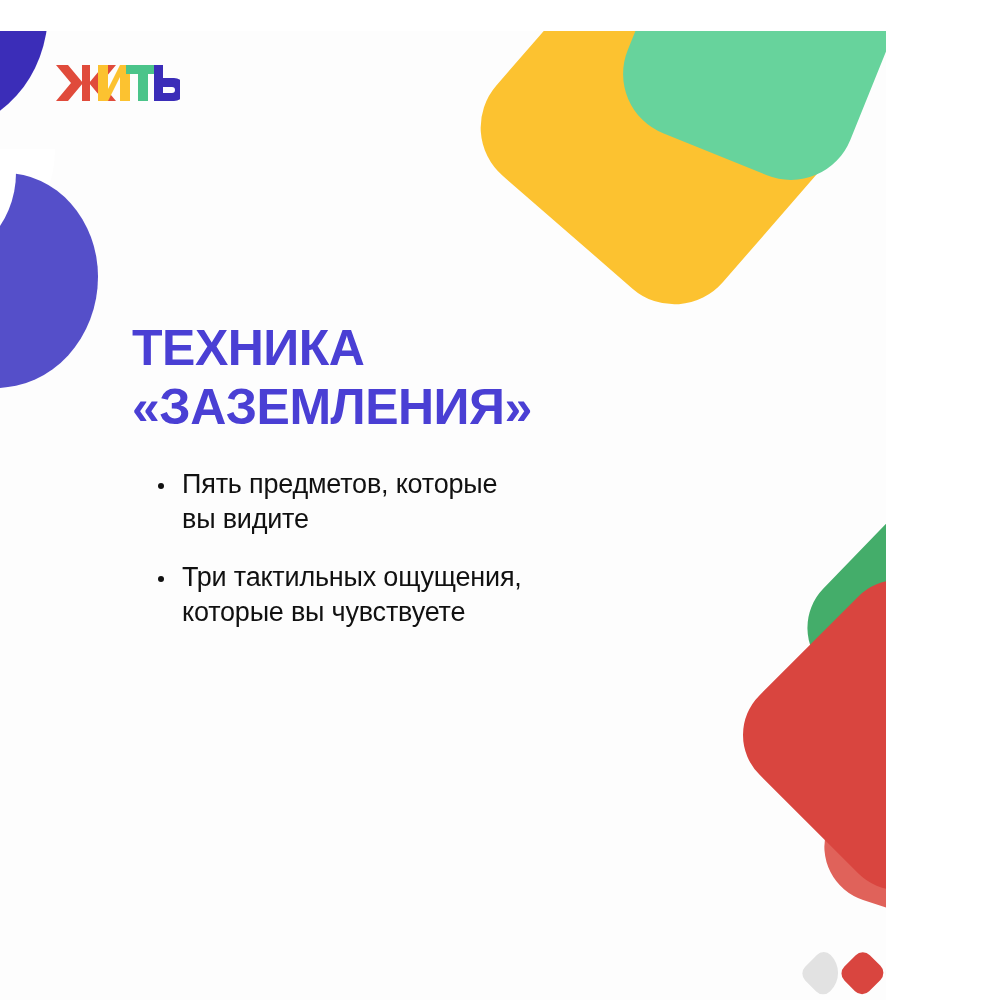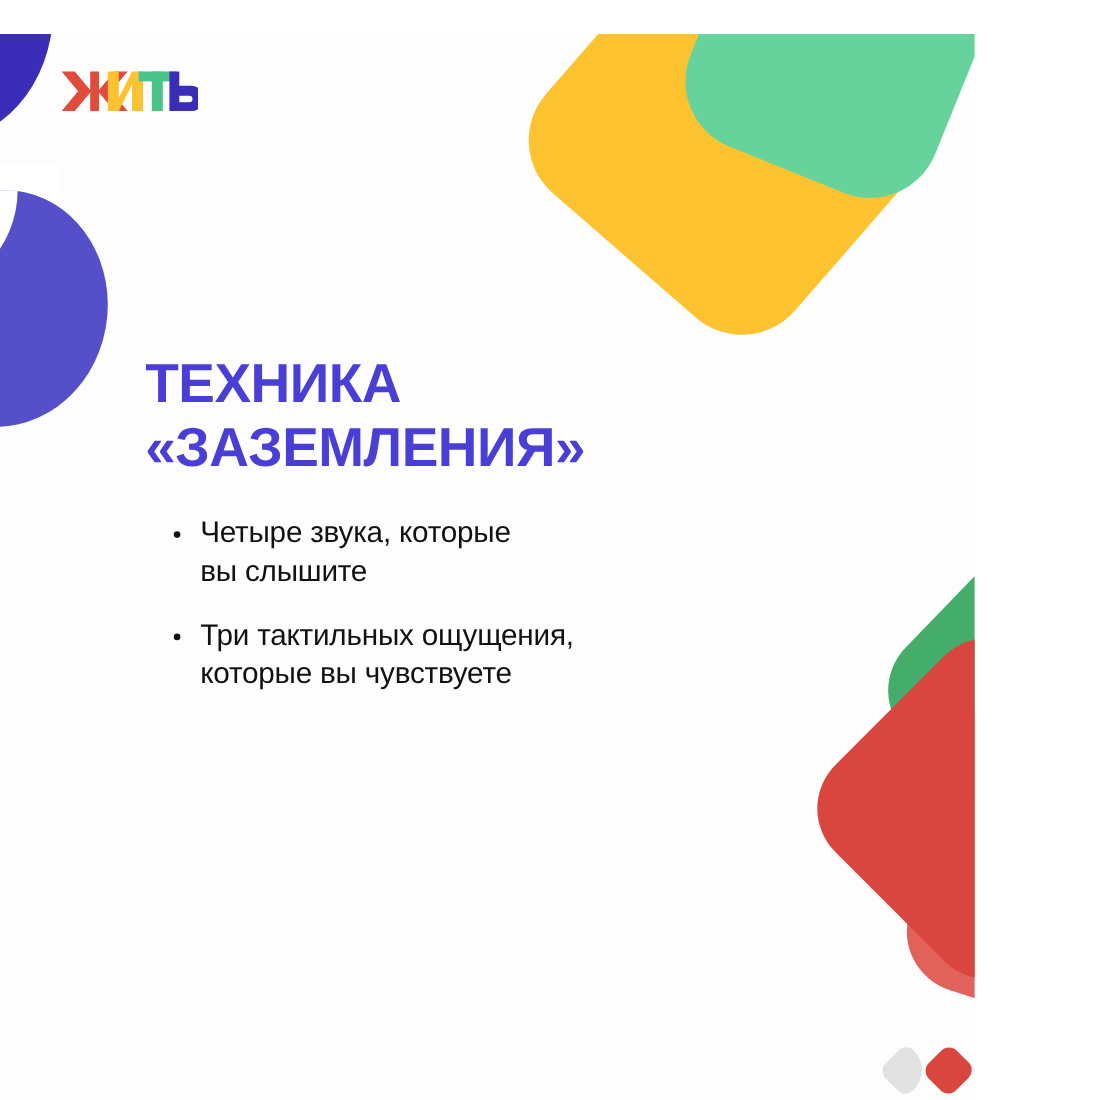--- a/index.html
+++ b/index.html
@@ -230,22 +230,22 @@
 
       <path d="M98 8 h9 v13 h11 a11 11 0 0 1 11 11 a11 11 0 0 1 -11 12 h-20 z
                M107 30 v6 h9 a3 3 0 0 0 0 -6 z" fill="#3B2DB8"></path>
     </svg>
   </div>
 
   <div id="content">
     <h1 id="title">ТЕХНИКА
 «ЗАЗЕМЛЕНИЯ»</h1>
     <ul id="bullets">
-      <li>Четыре звука, которые
-вы слышите</li>
+      <li>Пять предметов, которые
+вы видите</li>
       <li>Три тактильных ощущения,
 которые вы чувствуете</li>
     </ul>
   </div>
 
   <div id="pager">
     <div class="chev left"></div>
     <div class="chev active"></div>
     <div class="chev right"></div>
     <div class="chev right"></div>

